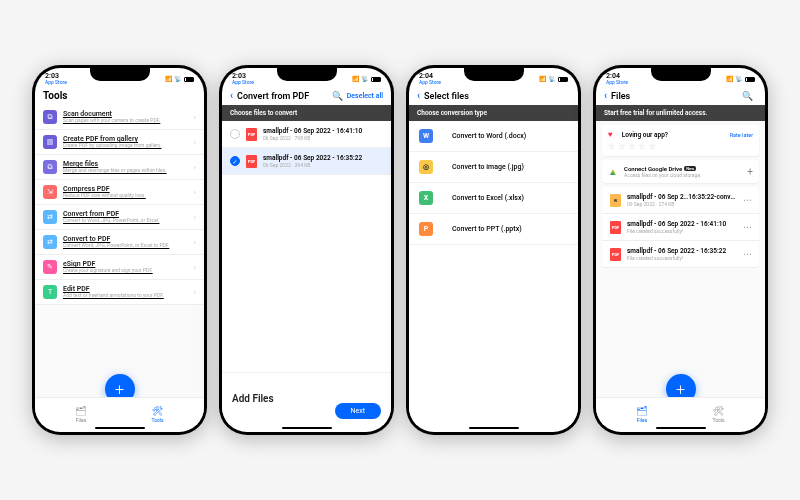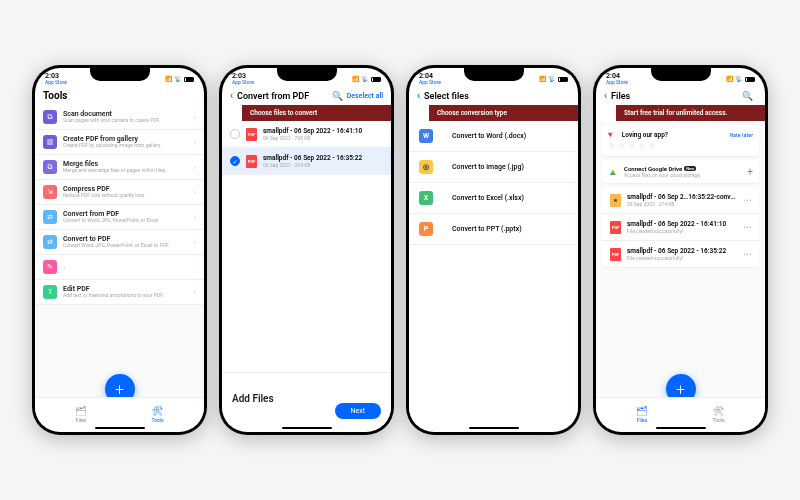--- a/index.html
+++ b/index.html
@@ -36,37 +36,36 @@
   .screen-header {
     display: flex; align-items: center; justify-content: space-between;
     padding: 4px 8px; font-size: 9px; font-weight: 600;
   }
   .screen-header .back { color: #0066ff; font-size: 10px; cursor: pointer; }
   .screen-header .title { flex: 1; text-align: left; padding-left: 4px; }
   .screen-header .tools-title { font-size: 10px; font-weight: 700; }
   .screen-header .action { color: #0066ff; font-weight: 500; font-size: 7px; cursor: pointer; }
   .search-icon { color: #0066ff; font-size: 9px; margin-right: 3px; }
   .banner {
-    background: #7f1d1d; color: #fff; font-size: 6.5px; font-weight: 600;
+    background: #404040; color: #fff; font-size: 6.5px; font-weight: 600;
     padding: 4px 8px;
-    margin-left: 20px;
   }
   .content { flex: 1; overflow: hidden; background: #fafafa; }
   .content-white { background: #fff; }
   
   .tool-row {
     display: flex; align-items: center; padding: 5px 8px;
     border-bottom: 0.5px solid #eee; background: #fff; gap: 6px; cursor: pointer;
   }
   .tool-icon {
     width: 14px; height: 14px; border-radius: 3px; flex-shrink: 0;
     display: flex; align-items: center; justify-content: center;
     font-size: 7px; color: #fff;
   }
-  .tool-text { flex: 1; overflow: hidden; }
+  .tool-text { flex: 1; overflow: hidden; text-decoration: underline; }
   .tool-title { font-size: 7px; font-weight: 600; color: #222; }
   .tool-sub { font-size: 5px; color: #aaa; line-height: 1.1; white-space: nowrap; overflow: hidden; text-overflow: ellipsis; }
   .chev { color: #ccc; font-size: 8px; }
   
   .fab {
     position: absolute; bottom: 28px; left: 50%; transform: translateX(-50%);
     width: 30px; height: 30px; border-radius: 50%; background: #0066ff;
     display: flex; align-items: center; justify-content: center;
     color: #fff; font-size: 16px; font-weight: 300; cursor: pointer;
     box-shadow: 0 2px 8px rgba(0,102,255,0.4);
@@ -202,20 +201,24 @@
       <div class="tool-row">
           <div class="tool-icon c6">⇄</div>
           <div class="tool-text">
             <div class="tool-title">Convert to PDF</div>
             <div class="tool-sub">Convert Word, JPG, PowerPoint, or Excel to PDF.</div>
           </div>
           <span class="chev">›</span>
         </div>
       <div class="tool-row">
           <div class="tool-icon c7">✎</div>
+          <div class="tool-text">
+            <div class="tool-title">eSign PDF</div>
+            <div class="tool-sub">Create your signature and sign your PDF.</div>
+          </div>
           <span class="chev">›</span>
         </div>
       <div class="tool-row">
           <div class="tool-icon c8">T</div>
           <div class="tool-text">
             <div class="tool-title">Edit PDF</div>
             <div class="tool-sub">Add text or freehand annotations to your PDF.</div>
           </div>
           <span class="chev">›</span>
         </div>

